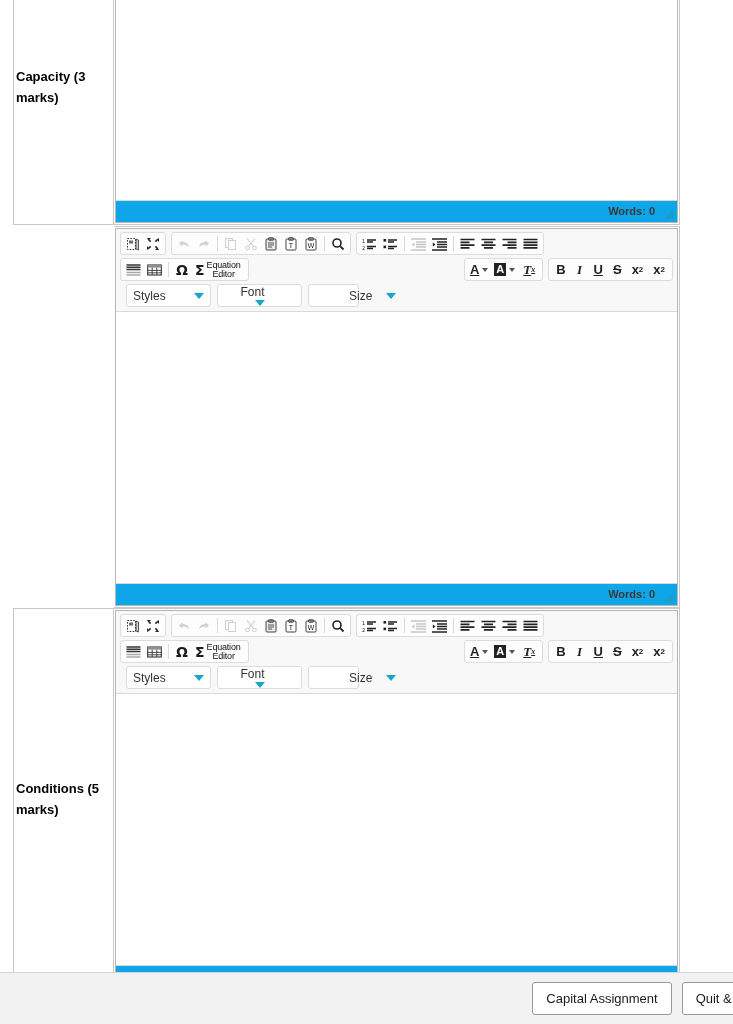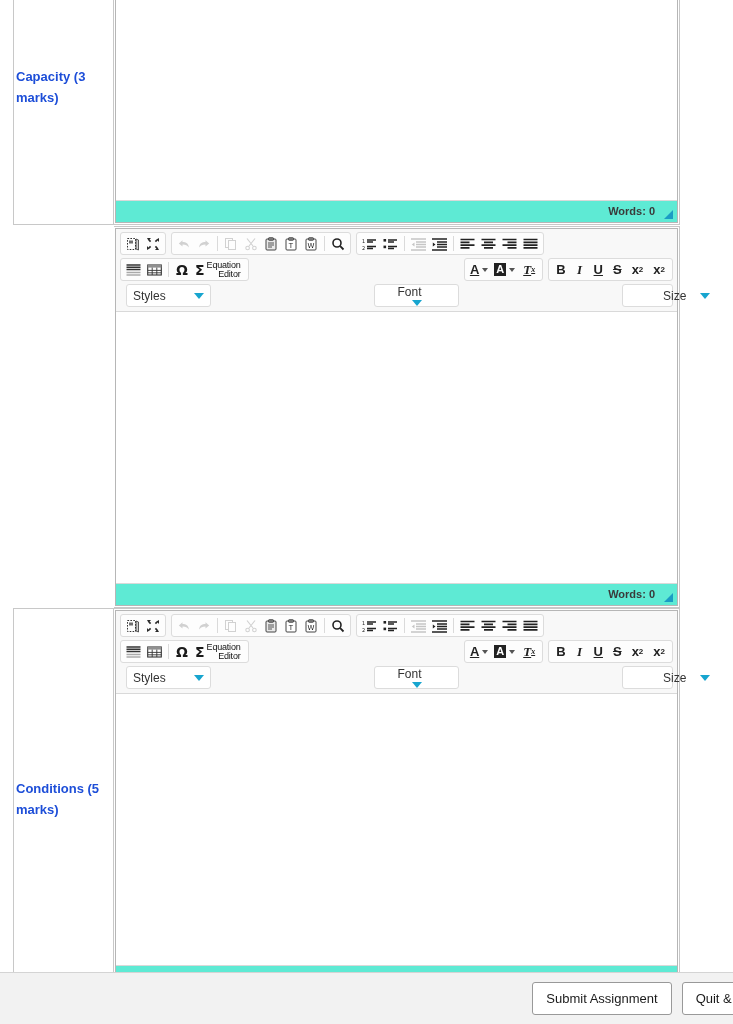--- a/index.html
+++ b/index.html
@@ -13,53 +13,53 @@
   #page { position: relative; width: 733px; height: 1024px; background:#fff; }
   .qrow { display: block; position: relative; }
   .qcell-label {
     position: absolute; left: 0; top: 0; bottom: 0;
     width: 101px;
     border: 1px solid #c8c8c8;
     background: #fff;
     display: flex; align-items: center;
   }
   .qlabel-text {
-    font-size: 13px; font-weight: bold; color: #1d4ed8;
+    font-size: 13px; font-weight: bold; color: #000000;
     line-height: 21px;
     padding: 0 4px 0 2px;
     width: 100px;
   }
   .qcell-editor {
     position: absolute; left: 101px; top: 0; bottom: 0; right: 0;
     border: 1px solid #c8c8c8; border-left: none;
     background: #fff;
     padding: 1px;
   }
 
   
   .ck { border: 1px solid #b6b6b6; background: #fff; height: 100%; display: flex; flex-direction: column; }
   .ck-top { background: #f8f8f8; border-bottom: 1px solid #d9d9d9; padding: 3px 2px 4px 2px; }
   .ck-body { flex: 1 1 auto; background: #fff; min-height: 0; }
   .ck-bottom {
-    background: #5eead4; border-top: 1px solid #d9d9d9;
+    background: #0ea5e9; border-top: 1px solid #d9d9d9;
     height: 22px; position: relative;
     font-size: 11px; font-weight: bold; color: #3a3a3a;
   }
   .ck-words { position: absolute; right: 22px; top: 4px; }
   .ck-grip {
     position: absolute; right: 4px; bottom: 3px;
     width: 0; height: 0;
     border-left: 9px solid transparent;
     border-bottom: 9px solid #1b9cc4;
   }
 
   
   .tb-row { display: flex; align-items: flex-start; flex-wrap: nowrap; padding: 0 2px; }
   .tb-row.r2 { margin-top: 3px; justify-content: space-between; }
-  .tb-row.r3 { margin-top: 3px; justify-content: space-between; padding-right: 2px; }
+  .tb-row.r3 { margin-top: 3px; justify-content: flex-start; padding-right: 2px; }
   .tb-left { display: flex; }
   .tb-right { display: flex; }
 
   .grp {
     display: inline-flex; align-items: center;
     border: 1px solid #dcdcdc; border-radius: 3px;
     background: #fdfdfd;
     padding: 1px 2px;
     margin-right: 5px;
     height: 23px;
@@ -70,21 +70,21 @@
     min-width: 20px; height: 19px; padding: 0 2px;
     border: 1px solid transparent; border-radius: 2px;
     color: #333;
   }
   .btn svg { display: block; }
   .btn.dim { opacity: .33; }
   .sep { width: 1px; height: 15px; background: #dadada; margin: 0 3px; }
 
   .eqlabel {
     font-size: 9px; line-height: 9px; color: #111;
-    text-align: right; padding-left: 1px; letter-spacing: -.2px;
+    text-align: center; padding-left: 1px; letter-spacing: -.2px;
   }
   .glyph { font-size: 14px; font-weight: bold; line-height: 14px; color:#1a1a1a; font-family:"DejaVu Sans", sans-serif;}
 
   
   .tbtn { font-size: 13px; font-weight: bold; color: #222; padding: 0 4px; min-width: 18px;
           display:inline-flex; align-items:center; justify-content:center; height:19px;}
   .tbtn.i { font-style: italic; font-family: "Liberation Serif", serif; }
   .tbtn.u { text-decoration: underline; }
   .tbtn.s { text-decoration: line-through; }
   .tbtn sub, .tbtn sup { font-size: 8px; font-weight: bold; }
@@ -583,17 +583,17 @@
         </div>
       </div>
     </div>
   </div>
 
   <div style="position:absolute; left:13px; top:990px; width:667px; height:16px; border:1px solid #c8c8c8; border-bottom:none; background:#fff;">
     <div style="position:absolute;left:100px;top:0;bottom:0;width:1px;background:#c8c8c8;"></div>
   </div>
 
   <div class="actionbar">
-    <button class="abtn">Submit Assignment</button>
+    <button class="abtn">Capital Assignment</button>
     <button class="abtn last">Quit &amp; Save</button>
   </div>
 
 </div>
 
 </body></html>

